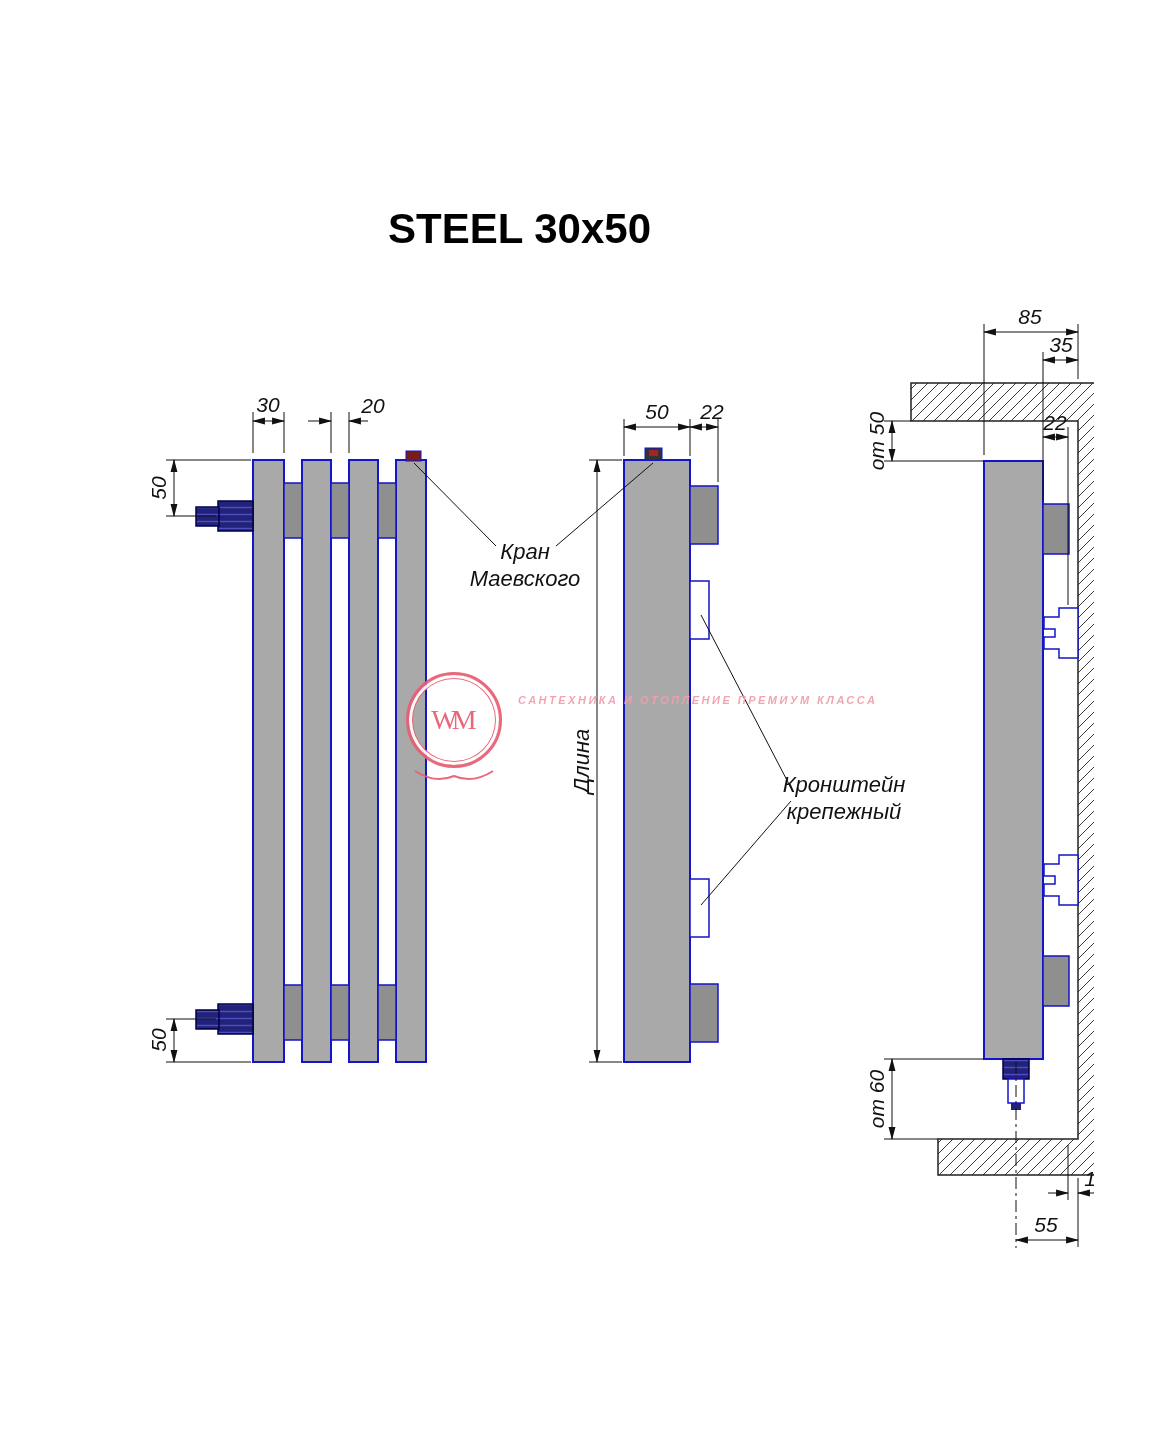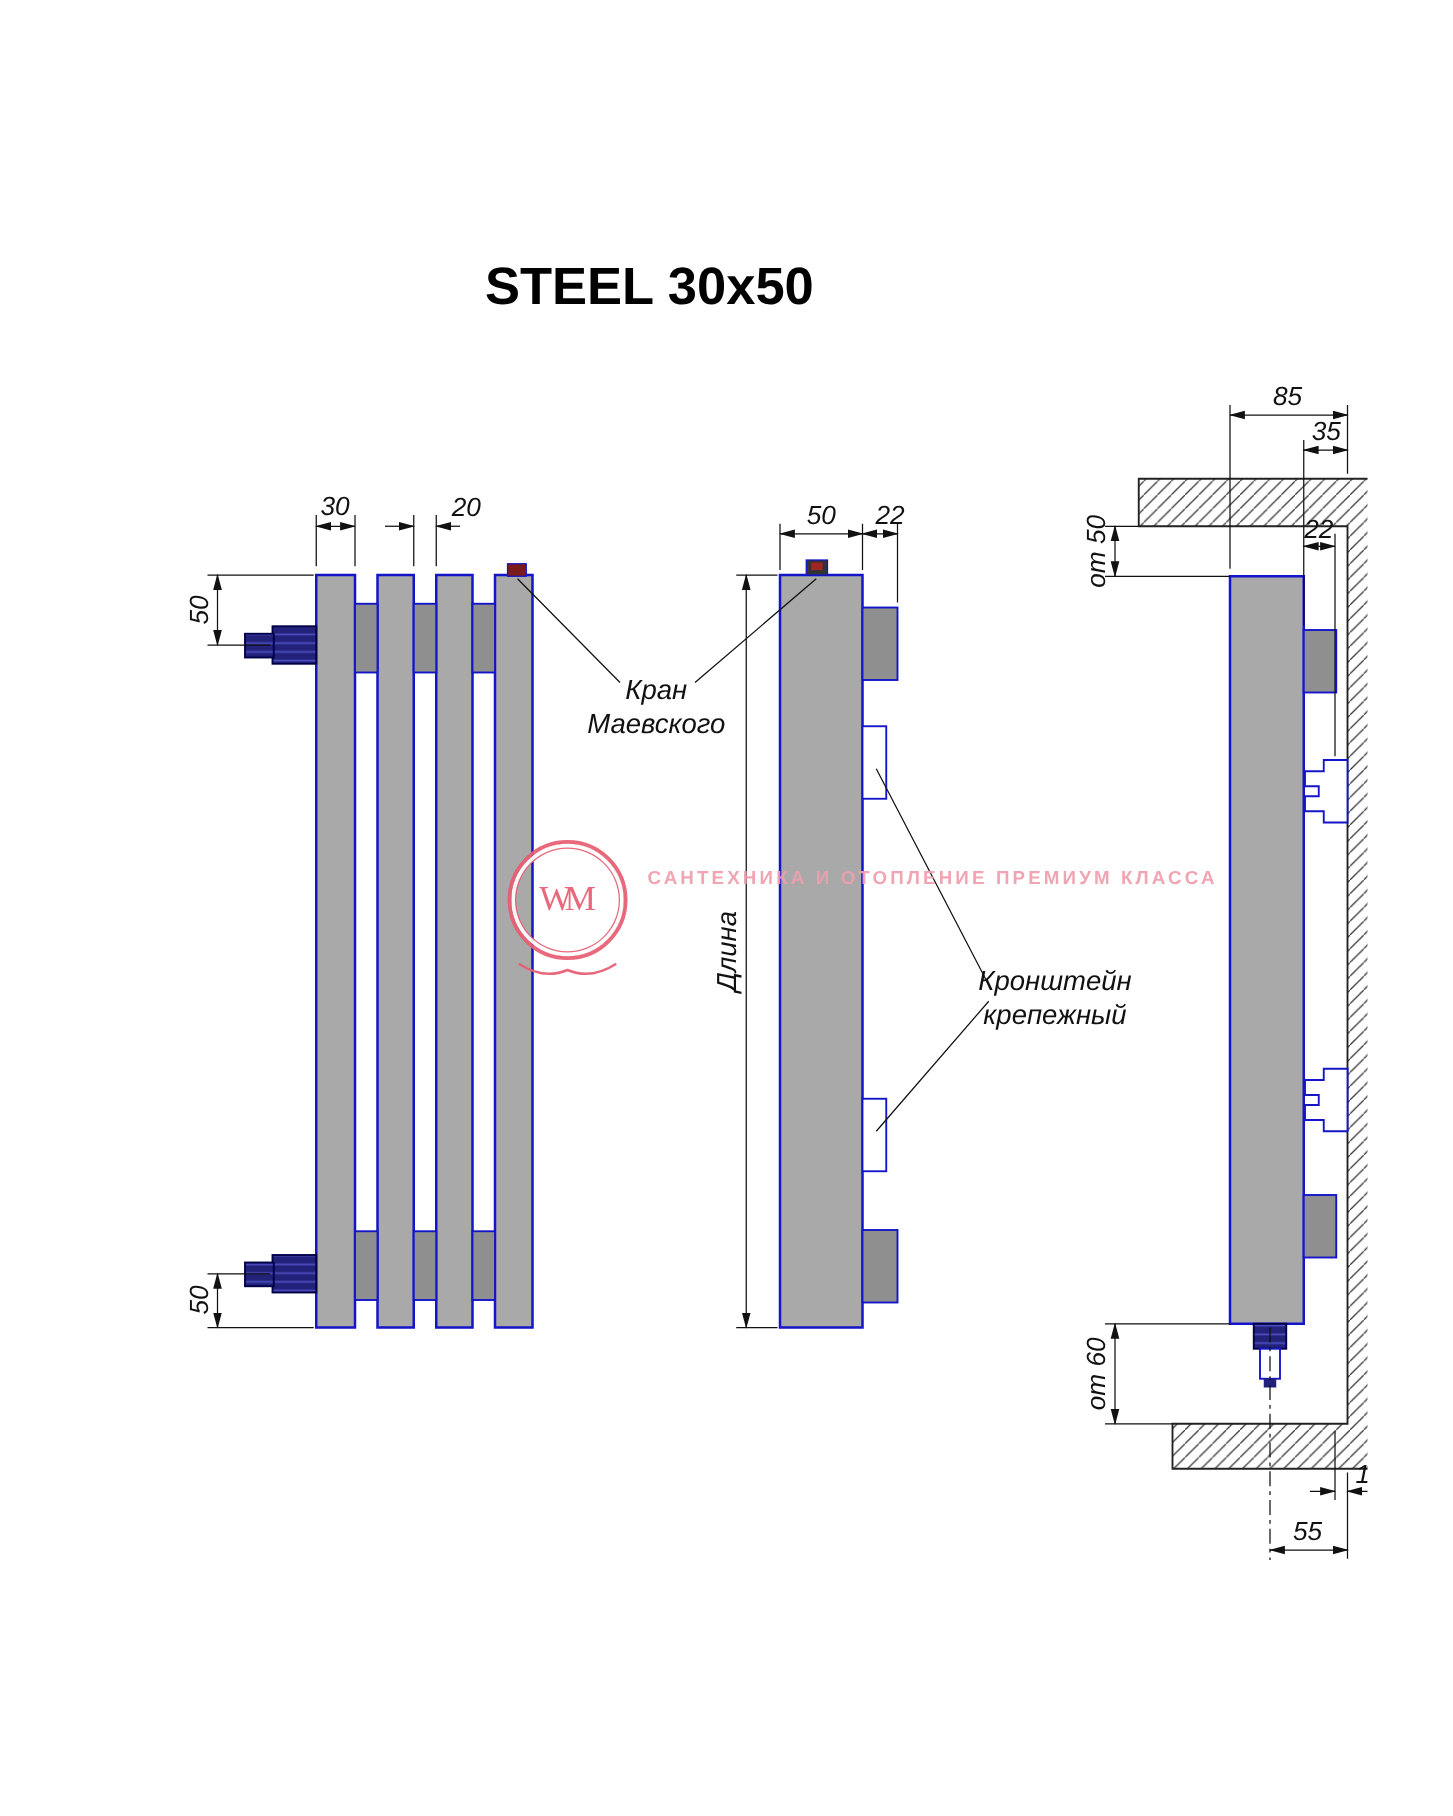--- a/index.html
+++ b/index.html
@@ -31,22 +31,22 @@
     box-shadow: inset 0 0 0 3px #ffffff, inset 0 0 0 4px #e75e72;
     display:flex; align-items:center; justify-content:center; background:transparent;
   }
   .wm-mono { font-family:"Liberation Serif",serif; font-size:28px; color:#e75e72; letter-spacing:-6px; padding-right:6px; }
   .wm-text { display:flex; flex-direction:column; }
   .wm-brand {
     font-family:"Liberation Serif",serif; font-weight:700; font-size:46px; color:#e75e72;
     letter-spacing:1px; line-height:1; padding:12px 4px 8px 0; border-bottom:2px solid #ef8a99; white-space:nowrap;
   }
   .wm-tagline {
-    font-family:"Liberation Sans",sans-serif; font-size:15px; font-weight:700; color:#f09fae;
-    letter-spacing:2.5px; padding-top:22px; white-space:nowrap;
+    font-family:"Liberation Sans",sans-serif; font-size:11px; font-weight:700; color:#f09fae;
+    letter-spacing:2.5px; padding-top:22px; white-space:nowrap;font-style:italic;
   }
 </style>
 </head>
 <body>
 
 <div class="page">
 
   <svg class="drawing" width="1162" height="1453" viewBox="0 0 1162 1453">
     <defs>
       <pattern id="hatch" width="11" height="11" patternUnits="userSpaceOnUse">

